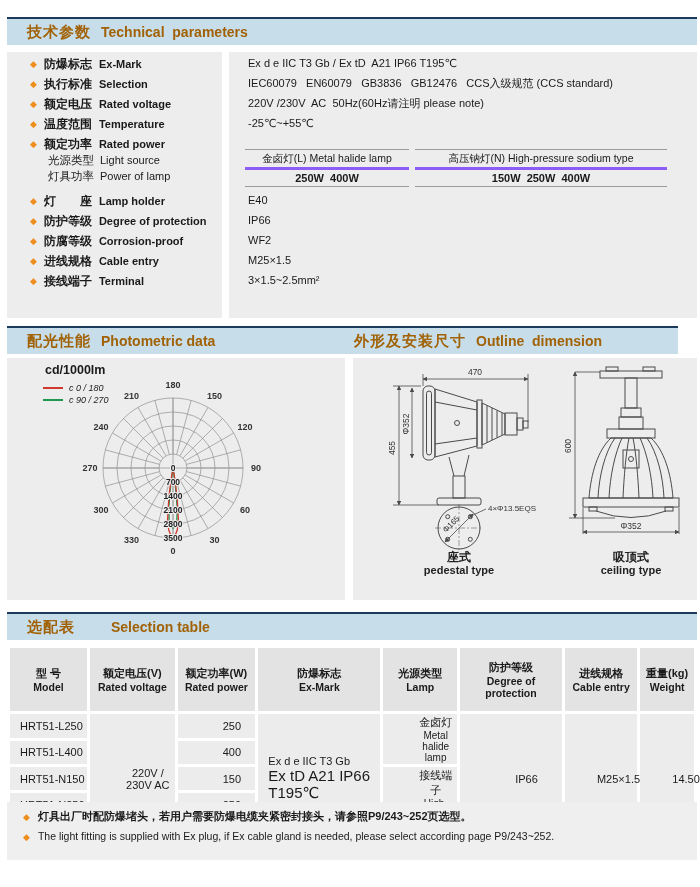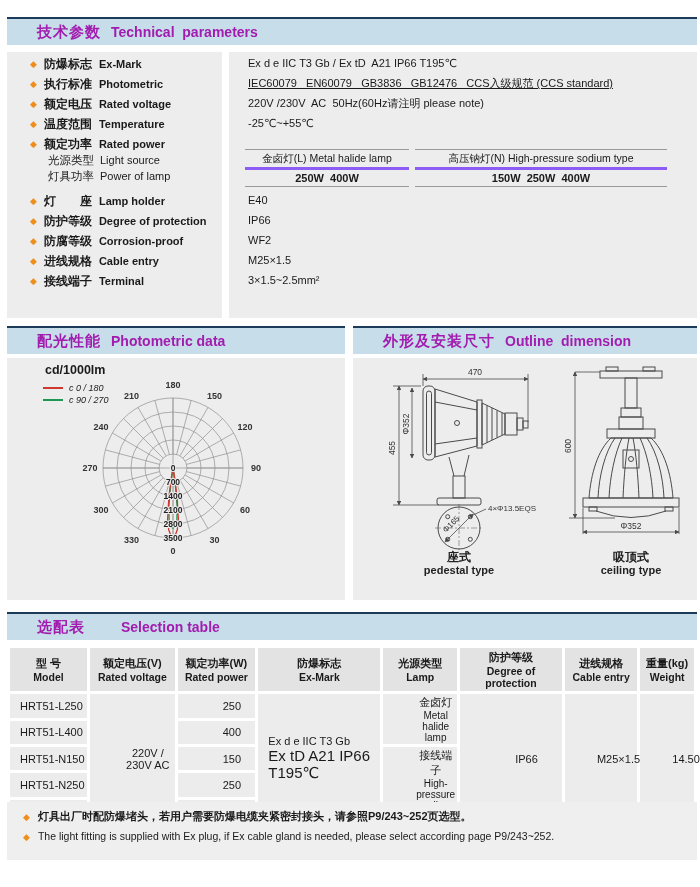--- a/index.html
+++ b/index.html
@@ -1,20 +1,20 @@
 <!DOCTYPE html>
 <html><head>
 <meta charset="utf-8">
 <style>
   html,body{margin:0;padding:0;background:#fff;}
   .page{position:relative;width:700px;height:887px;background:#fff;overflow:hidden;
         font-family:"Liberation Sans","DejaVu Sans",sans-serif;color:#1a1a1a;}
   .sec-header{position:absolute;box-sizing:border-box;height:28px;border-top:2px solid #1c3a5a;
-      background:#c7dde9;display:flex;align-items:center;gap:10px;padding-left:30px;
-      font-weight:bold;color:#a21caf;}
+      background:#c7dde9;display:flex;align-items:center;gap:10px;padding-left:20px;
+      font-weight:bold;color:#a16207;}
   .sec-header .zh{font-size:15px;letter-spacing:1px;white-space:pre;}
   .sec-header .en{font-size:14px;white-space:pre;}
   .panel{position:absolute;background:#ededed;}
   .vdivider{position:absolute;left:215px;top:0;width:7px;height:100%;background:#fff;}
   .t-row{position:absolute;left:23px;display:flex;align-items:baseline;gap:7px;}
   .t-row .dia{color:#ee8e1d;font-size:9px;line-height:14px;transform:translateY(-1px);}
   .t-row .zh{font-size:12px;font-weight:bold;white-space:pre;}
   .t-row .en{font-size:11px;font-weight:bold;}
   .t-sub{position:absolute;left:41px;display:flex;gap:6px;align-items:baseline;}
   .t-sub .zh{font-size:11.5px;}
@@ -28,21 +28,21 @@
       font-weight:bold;white-space:pre;}
   .pcol.c1{width:164px;} .pcol.c2{width:252px;}
   .unit-label{position:absolute;left:38px;top:5px;font-size:12.5px;font-weight:bold;}
   .legend{position:absolute;left:36px;top:24px;}
   .legend .lrow{display:flex;align-items:center;gap:6px;height:12px;font-style:italic;}
   .legend-swatch{width:20px;height:2px;display:inline-block;}
   .legend .ltxt{font-size:9px;color:#222;white-space:pre;}
   .polar-wrap{position:absolute;left:0;top:0;}
   .sel-table{position:absolute;left:7px;top:645px;width:690px;border-collapse:separate;
       border-spacing:3px;table-layout:fixed;}
-  .sel-table th{background:#e3e3e3;font-weight:bold;padding:2px 0;height:30px;vertical-align:middle;}
+  .sel-table th{background:#e3e3e3;font-weight:bold;padding:12px 0;height:30px;vertical-align:middle;}
   .sel-table th .zh{font-size:11px;display:block;white-space:pre;}
   .sel-table th .en{font-size:10.5px;display:block;}
   .sel-table td{background:#ececec;font-size:11px;text-align:center;height:20px;vertical-align:middle;padding-left:32px;}
   .sel-table td.model{text-align:left;padding-left:10px;}
   .sel-table td.exmark{text-align:left;padding-left:10px;}
   .sel-table td .zh{font-size:11px;display:block;}
   .sel-table td .en{font-size:10px;line-height:11px;display:block;}
   .notes{position:absolute;left:7px;top:802px;width:690px;height:58px;background:#efefef;}
   .note-row{position:absolute;left:16px;display:flex;gap:8px;align-items:baseline;}
   .note-row .dia{color:#ee8e1d;font-size:9px;}
@@ -66,23 +66,23 @@
     <div class="t-row" style="top:4px;">
         <span class="dia">◆</span>
         <span class="zh">防爆标志</span>
         <span class="en">Ex-Mark</span>
       </div>
     <div class="t-val" style="top:4px;">Ex d e IIC T3 Gb / Ex tD  A21 IP66 T195℃</div>
 
     <div class="t-row" style="top:24px;">
         <span class="dia">◆</span>
         <span class="zh">执行标准</span>
-        <span class="en">Photometric</span>
-      </div>
-    <div class="t-val" style="top:24px;text-decoration:underline;">IEC60079   EN60079   GB3836   GB12476   CCS入级规范 (CCS standard)</div>
+        <span class="en">Selection</span>
+      </div>
+    <div class="t-val" style="top:24px;">IEC60079   EN60079   GB3836   GB12476   CCS入级规范 (CCS standard)</div>
 
     <div class="t-row" style="top:44px;">
         <span class="dia">◆</span>
         <span class="zh">额定电压</span>
         <span class="en">Rated voltage</span>
       </div>
     <div class="t-val" style="top:44px;">220V /230V  AC  50Hz(60Hz请注明 please note)</div>
 
     <div class="t-row" style="top:64px;">
         <span class="dia">◆</span>
@@ -150,21 +150,21 @@
         <span class="zh">接线端子</span>
         <span class="en">Terminal</span>
       </div>
     <div class="t-val" style="top:221px;">3×1.5~2.5mm²</div>
   </div>
 
   <div class="sec-header" style="left:7px;top:326px;width:338px;">
     <span class="zh">配光性能</span>
     <span class="en">Photometric data</span>
   </div>
-  <div class="sec-header" style="left:353px;top:326px;width:344px;">
+  <div class="sec-header" style="left:334px;top:326px;width:344px;">
     <span class="zh">外形及安装尺寸</span>
     <span class="en">Outline  dimension</span>
   </div>
 
   <div class="panel" style="left:7px;top:358px;width:338px;height:242px;">
     <div class="unit-label">cd/1000lm</div>
     <div class="legend">
       <div class="lrow">
           <span class="legend-swatch" style="background: rgb(207, 57, 47);"></span>
           <span class="ltxt">c 0 / 180</span>

